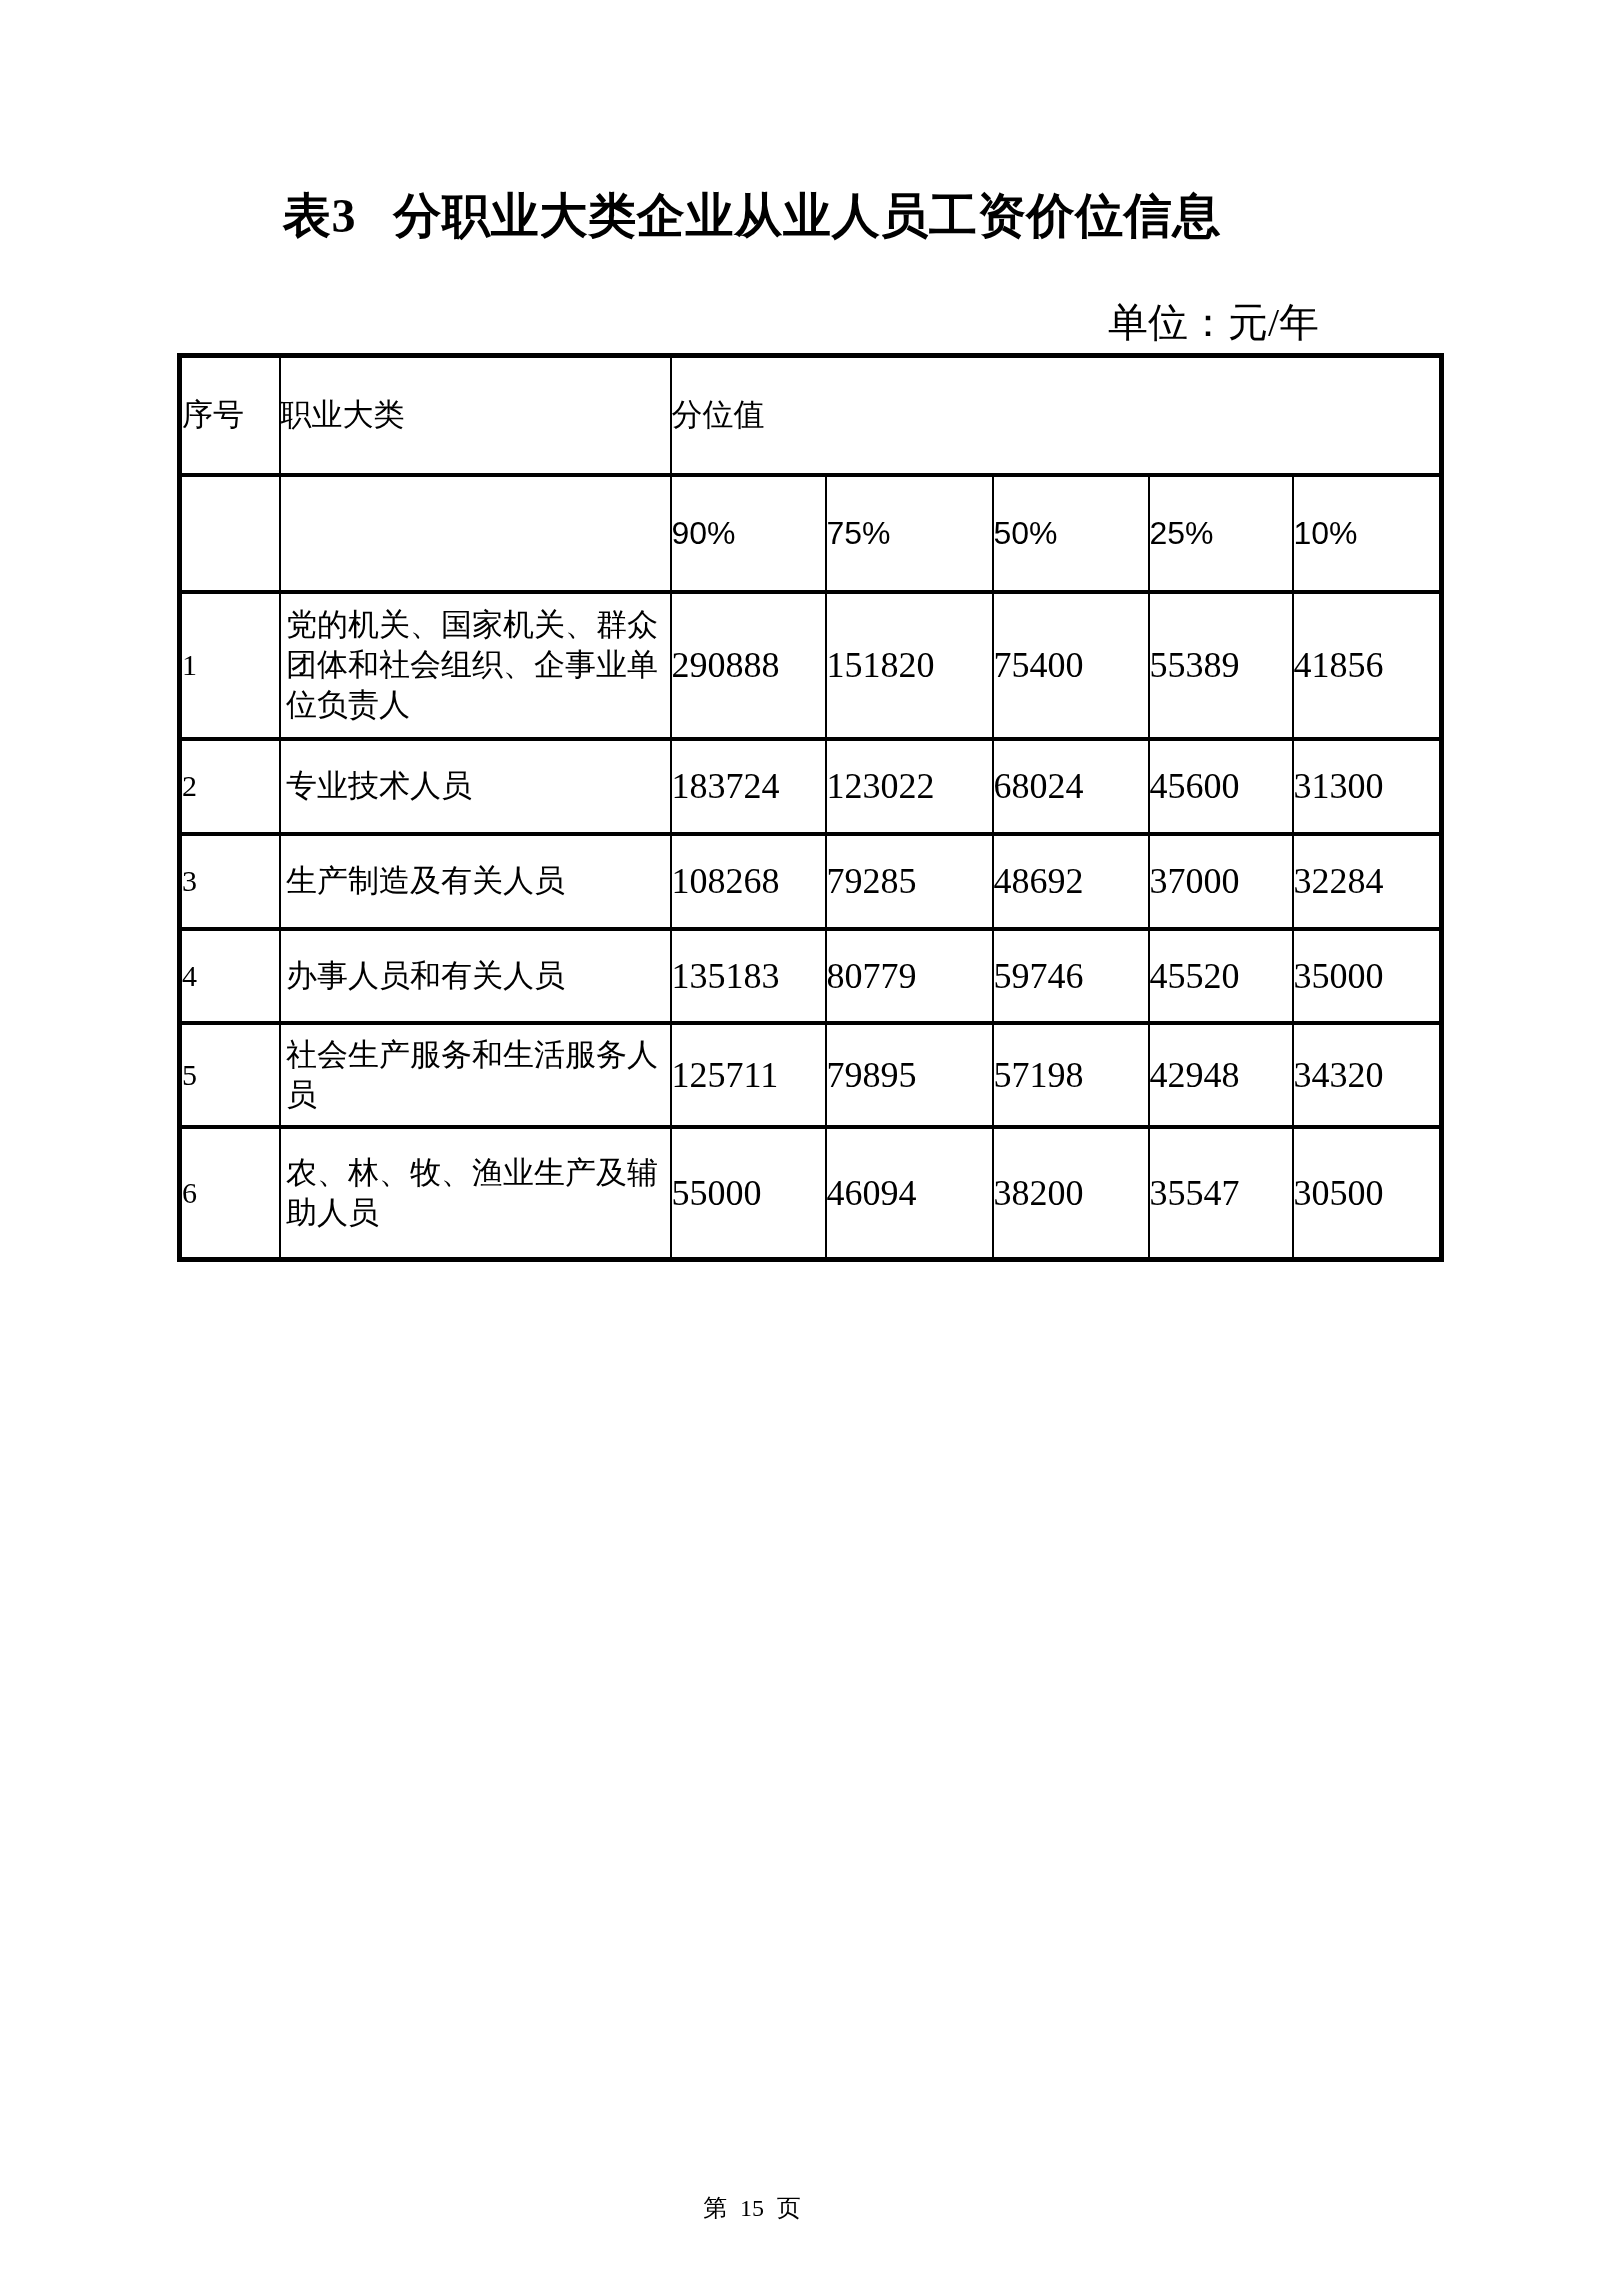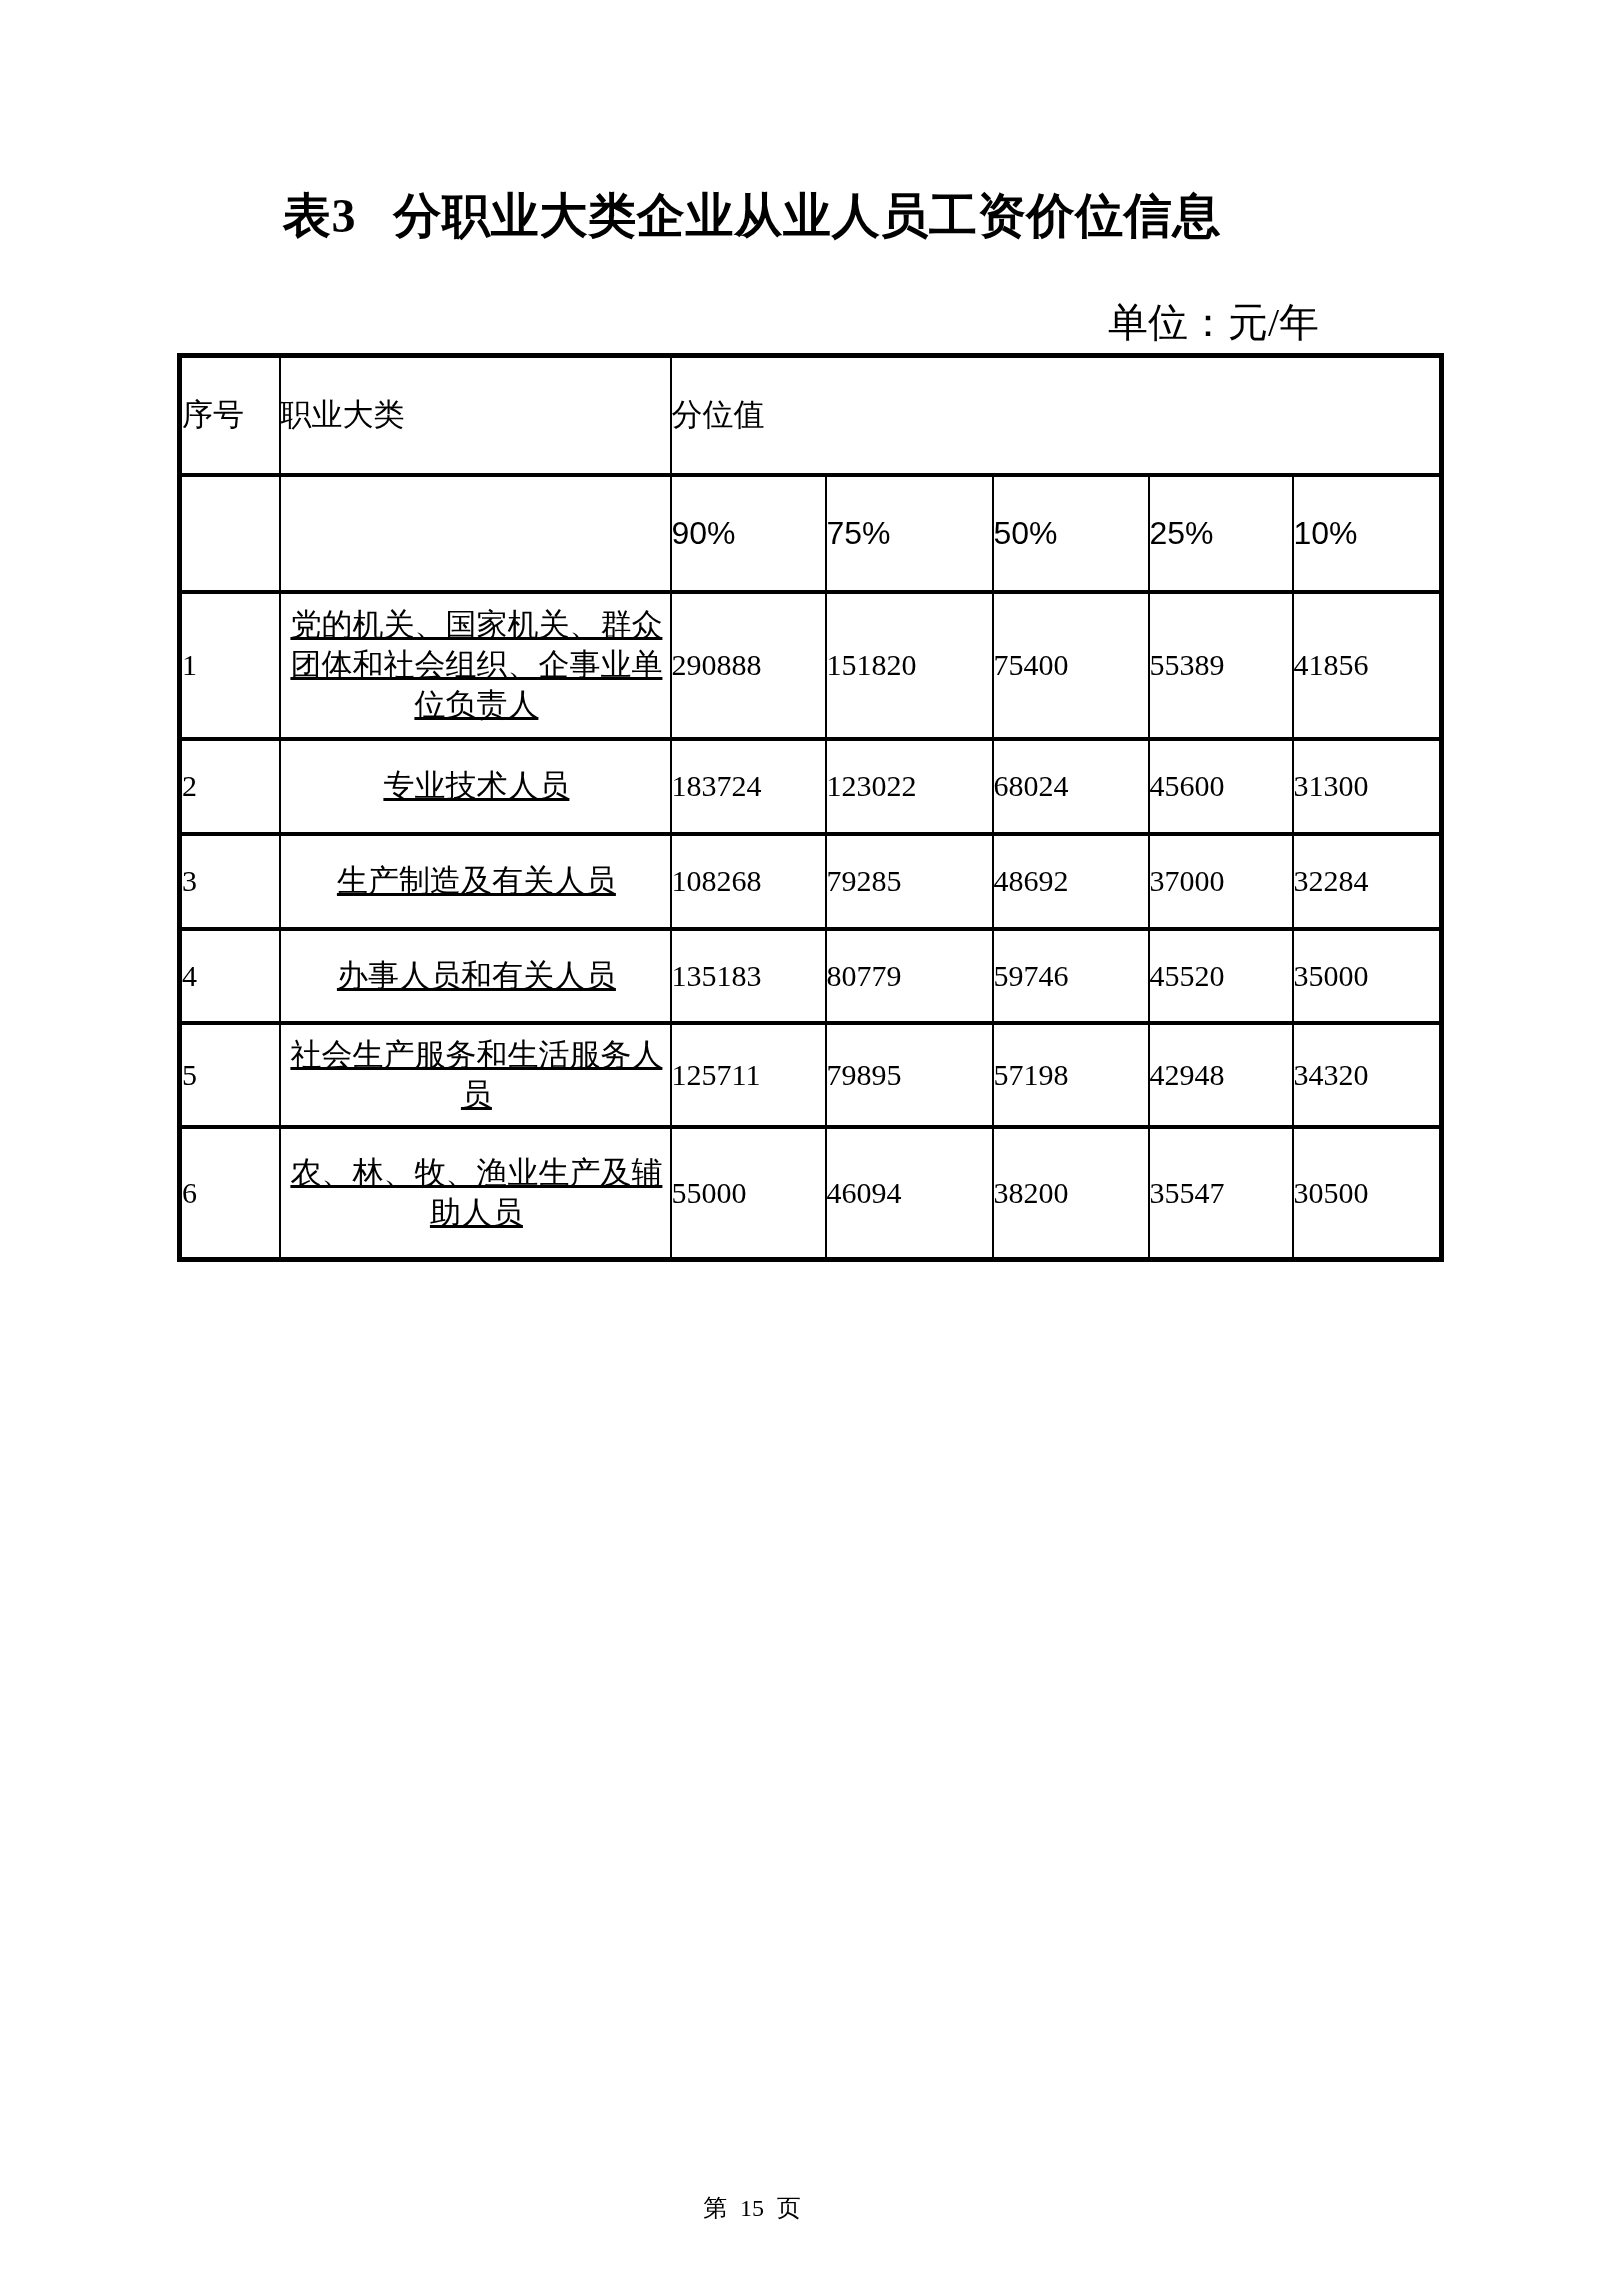--- a/index.html
+++ b/index.html
@@ -59,27 +59,26 @@
   
   .wage-table td.hd {
     font-family: "Liberation Sans", sans-serif;
     font-size: 31px;
   }
   .wage-table td.pct {
     font-family: "Liberation Sans", sans-serif;
     font-size: 32px;
   }
   .wage-table td.cell-seq  { font-size: 30px; }
-  .wage-table td.cell-num  { font-size: 30px; }
+  .wage-table td.cell-num  { font-size: 36px; }
   .wage-table td.cell-cat  {
-    text-align: center;
+    text-align: left;
     font-size: 31px;
     line-height: 40px;
     padding: 4.1px 2.7px 4.1px 5.5px;
-    text-decoration: underline;
   }
   .wage-table td.total-label {
     font-size: 31px;
     letter-spacing: 9.5px;
   }
   tr.hrow1   { height: 119px; }
   tr.hrow2   { height: 117px; }
   tr.row-1   { height: 147px; }
   tr.row-2   { height: 95px; }
   tr.row-3   { height: 95px; }

